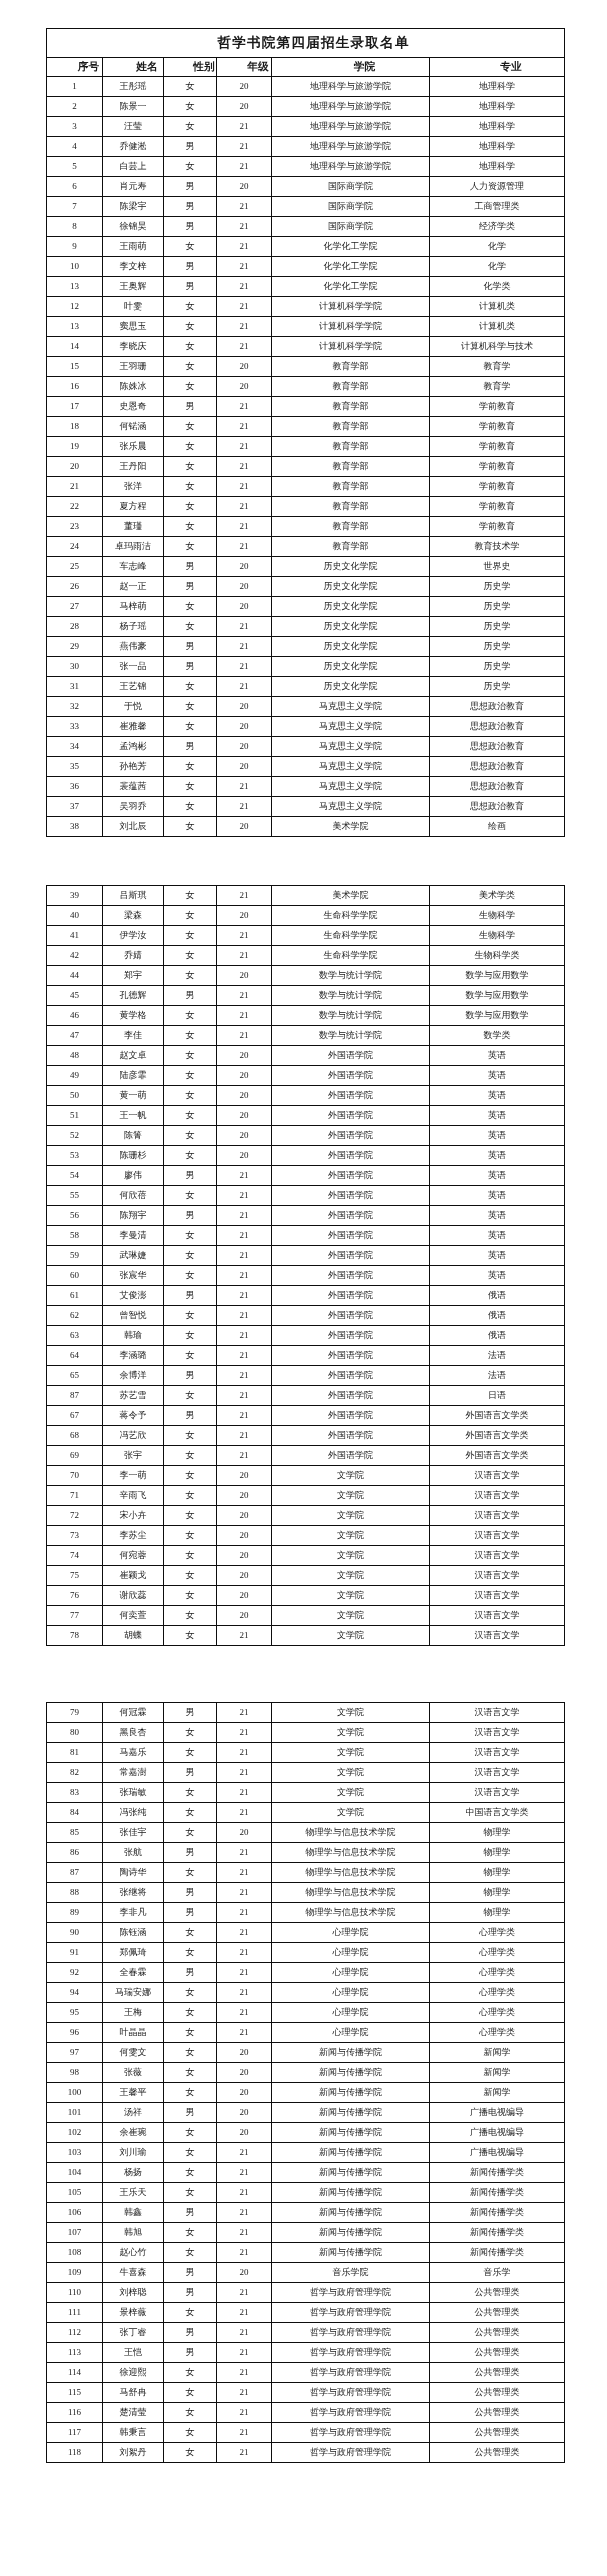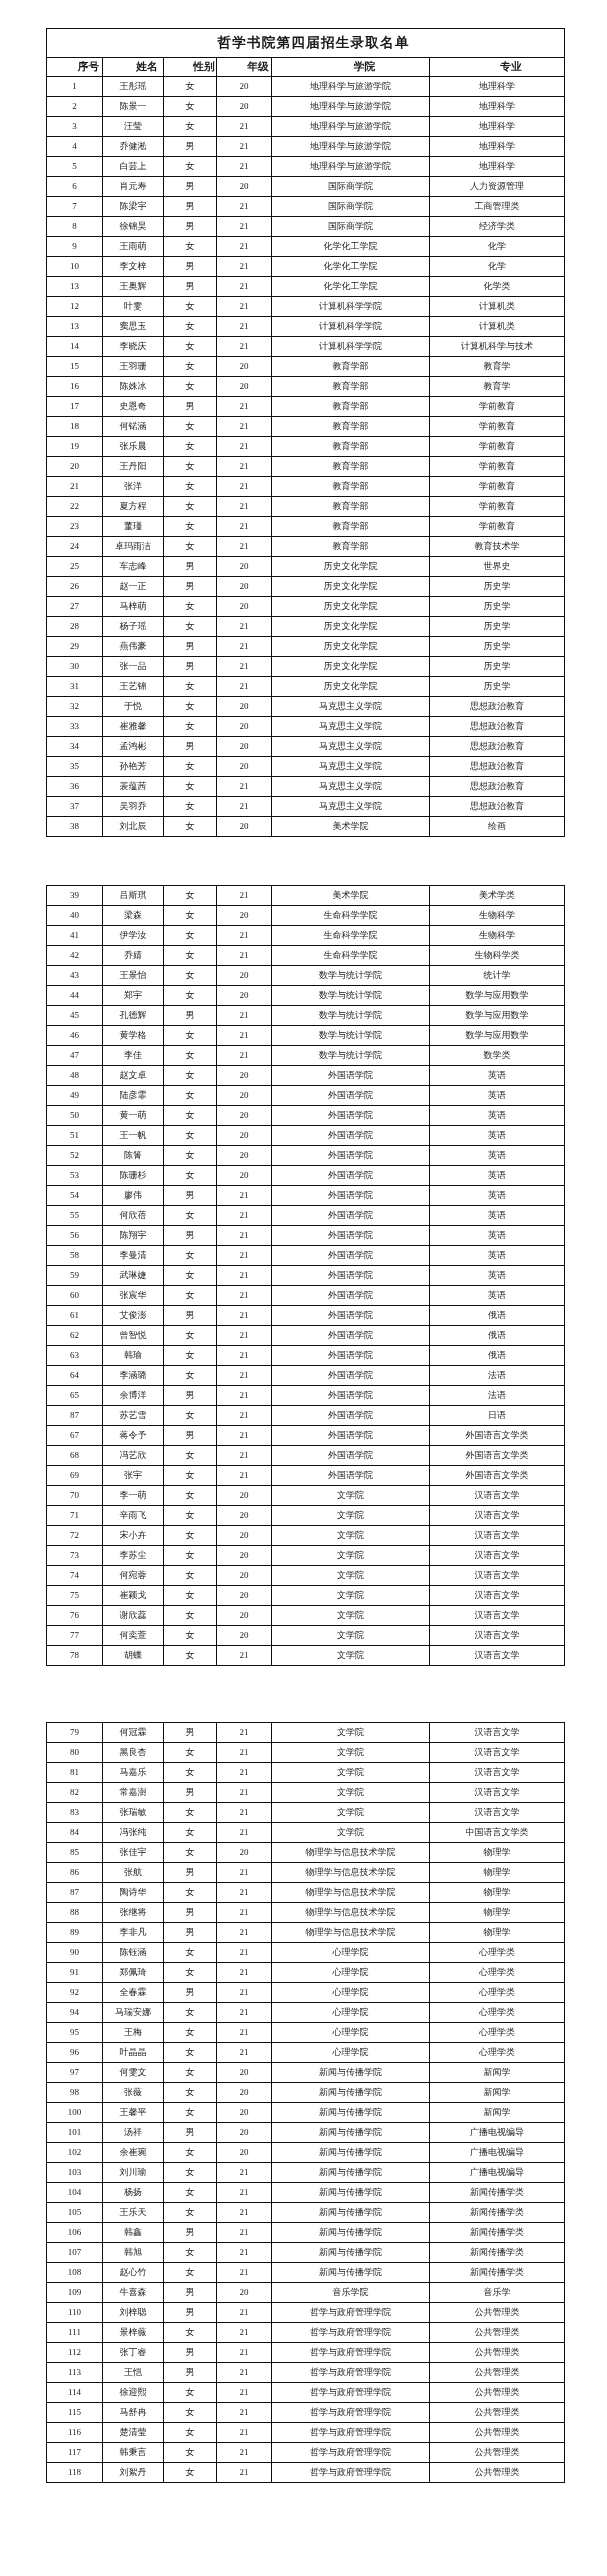--- a/index.html
+++ b/index.html
@@ -428,28 +428,20 @@
         </tr>
         <tr>
           <td>42</td>
           <td>乔婧</td>
           <td>女</td>
           <td>21</td>
           <td>生命科学学院</td>
           <td>生物科学类</td>
         </tr>
         <tr>
-          <td>43</td>
-          <td>王景怡</td>
-          <td>女</td>
-          <td>20</td>
-          <td>数学与统计学院</td>
-          <td>统计学</td>
-        </tr>
-        <tr>
           <td>44</td>
           <td>郑宇</td>
           <td>女</td>
           <td>20</td>
           <td>数学与统计学院</td>
           <td>数学与应用数学</td>
         </tr>
         <tr>
           <td>45</td>
           <td>孔德辉</td>

